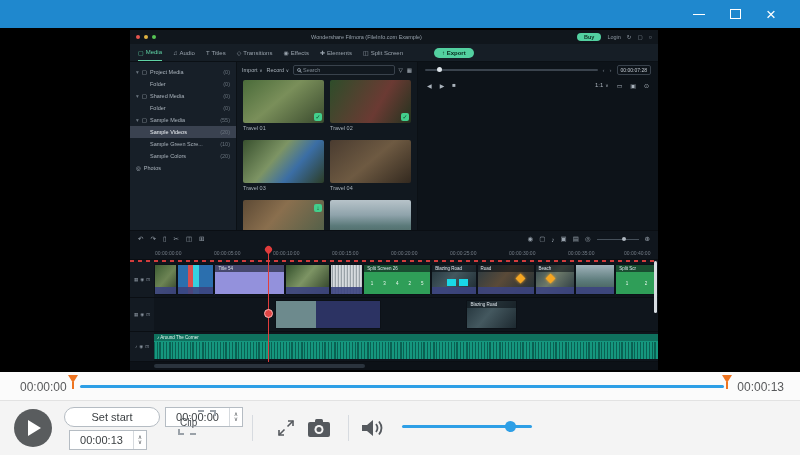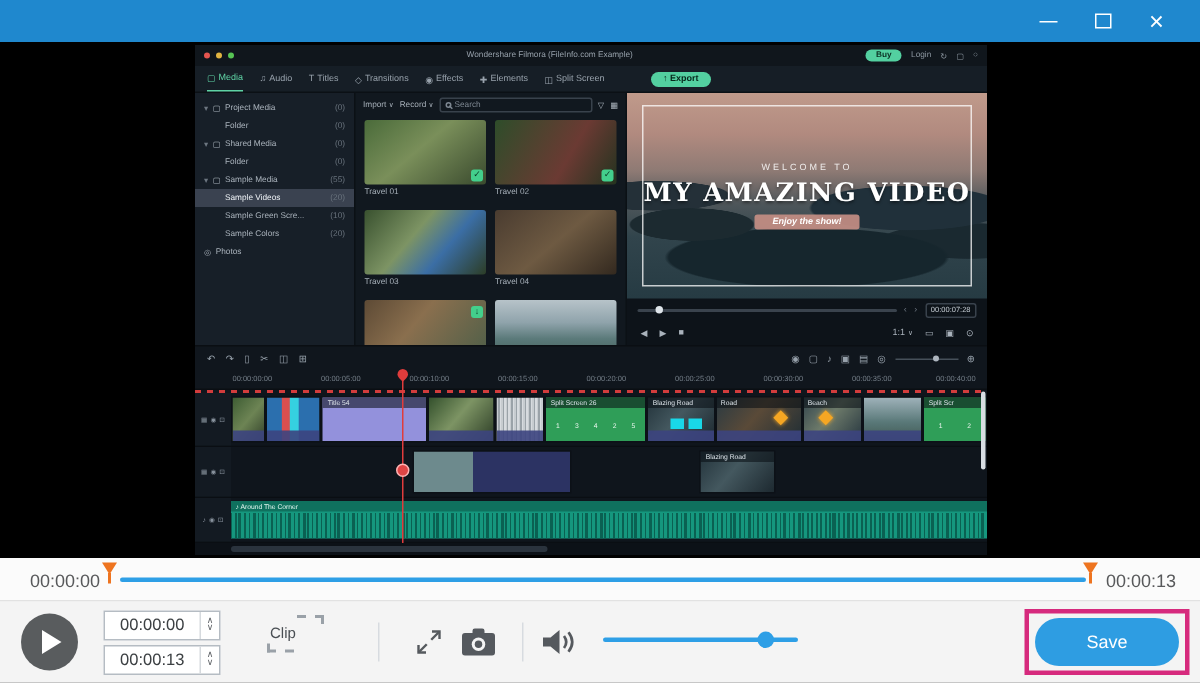--- a/index.html
+++ b/index.html
@@ -377,28 +377,20 @@
                 </div>
               </div>
             <div>
                 <div class="fm-thumb t6"></div>
               </div>
 
           </div>
         </div>
 
         <div class="f-preview">
-          <div class="fp-stage">
-            <div class="fp-frame"></div>
-            <div class="fp-texts">
-              <div class="fp-welcome">WELCOME TO</div>
-              <div class="fp-title">MY AMAZING VIDEO</div>
-              <div class="fp-sub">Enjoy the show!</div>
-            </div>
-          </div>
           <div class="fp-bar">
             <div class="fp-slider">
                 <span class="fp-knob"></span>
               </div>
             <span class="fp-step">‹</span>
             <span class="fp-step">›</span>
             <span class="fp-tc">00:00:07:28</span>
           </div>
           <div class="fp-transport">
             <span class="i i-prev"></span>
@@ -552,20 +544,21 @@
       </div>
     <span class="sc-time sc-right">00:00:13</span>
   </div>
 
   <div class="controlbar">
     <div class="play-btn">
         <span class="play-tri"></span>
       </div>
 
     <div class="setrow row-start">
+      <span class="pill-btn">Set start</span>
       <span class="valbox">
         <span class="val">00:00:00</span>
         <span class="spin">
             <span class="i i-spup"></span>
             <span class="i i-spdn"></span>
           </span>
       </span>
     </div>
     <div class="setrow row-end">
       <span class="valbox">
@@ -613,17 +606,14 @@
         <path d="M16 8 q3 4 0 8" stroke="#55595e" stroke-width="1.8" fill="none"></path>
         <path d="M19 5.5 q5 6.5 0 13" stroke="#55595e" stroke-width="1.8" fill="none"></path>
       </svg>
     </div>
 
     <div class="vol-line">
       <span class="vol-knob"></span>
     </div>
 
 
-    <div class="save-wrap">
-      <div class="save-btn">Save</div>
-    </div>
   </div>
 </div>
 
 </body></html>

